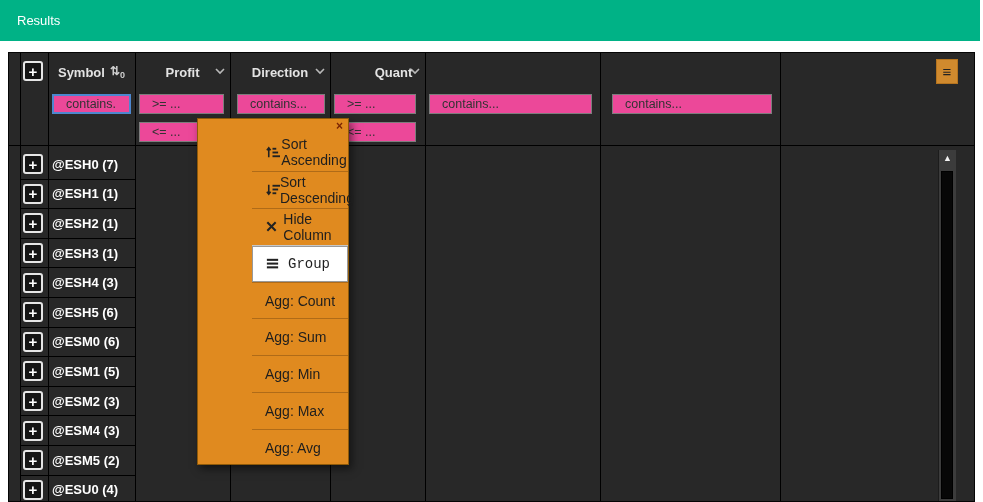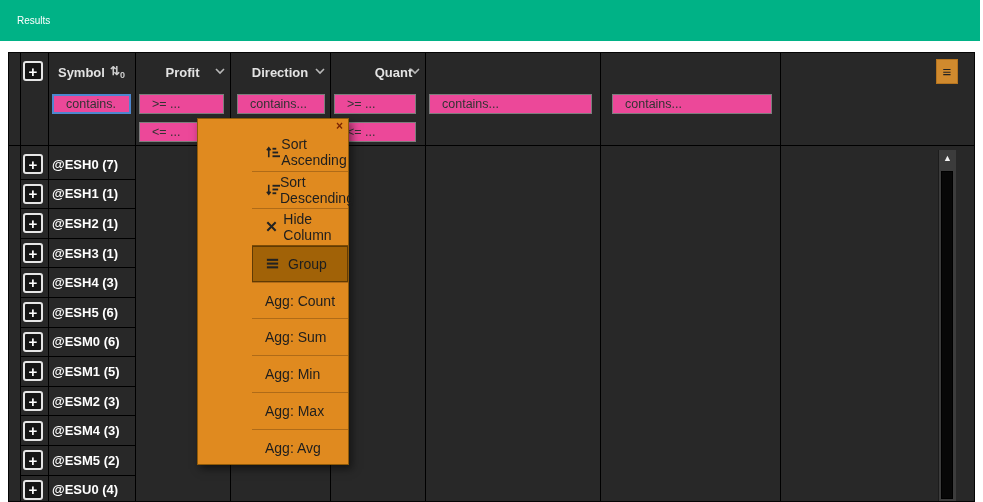--- a/index.html
+++ b/index.html
@@ -1,21 +1,21 @@
 <!DOCTYPE html>
 <html><head>
 <meta charset="utf-8">
 <style>
   * { margin:0; padding:0; box-sizing:border-box; }
   html,body { width:983px; height:502px; overflow:hidden; background:#fff;
               font-family:"Liberation Sans", sans-serif; }
   .page { position:relative; width:983px; height:502px; background:#fff; overflow:hidden; }
 
   .app-header { position:absolute; left:0; top:0; width:980px; height:41px; background:#00b286;
-                color:#fff; display:flex; align-items:center; padding-left:17px; font-size:10px; }
+                color:#fff; display:flex; align-items:center; padding-left:17px; font-size:13px; }
 
   .table { position:absolute; left:8px; top:52px; width:967px; height:450px; background:#282828;
            border:1px solid #050505; overflow:hidden; }
 
   .vline { position:absolute; top:0; bottom:0; width:1px; background:#000; }
   .hline { position:absolute; left:0; right:0; height:1px; background:#000; }
 
   .hcell { position:absolute; top:6px; height:26px; display:flex; align-items:center;
            justify-content:center; gap:5px; color:#e3e3e3; font-weight:bold; font-size:13px; cursor:pointer; }
   .hchev { position:absolute; right:5px; top:9px; line-height:0; }
@@ -49,21 +49,21 @@
                   border:1px solid #000; }
 
   .menu { position:absolute; left:197px; top:118px; width:152px; height:347px; background:#e08a1f;
           border:1px solid #8f5a09; box-shadow:3px 4px 8px rgba(0,0,0,.5); z-index:60; }
   .menu-close { position:absolute; top:1px; right:5px; color:#7a2504; font-size:12px; font-weight:bold;
                 cursor:pointer; line-height:12px; }
   .menu-items { position:absolute; top:15px; left:16px; right:0;margin-left:38px; }
   .menu-item { height:36.9px; display:flex; align-items:center; padding-left:13px; color:#1e1e1e;
                font-size:14px; border-top:1px solid rgba(0,0,0,.22); cursor:pointer; }
   .menu-item:first-child { border-top:none; }
-  .menu-item.active { background:#a16207; box-shadow:inset 0 0 0 1px rgba(0,0,0,.4); }
+  .menu-item.active { background:#ffffff; box-shadow:inset 0 0 0 1px rgba(0,0,0,.4);font-family:Liberation Mono, monospace; }
   .mi-icon { width:23px; display:flex; align-items:center; line-height:0; }
 </style>
 </head>
 <body>
 
 <div class="page">
 
   <div class="app-header">
     <span>Results</span>
   </div>

